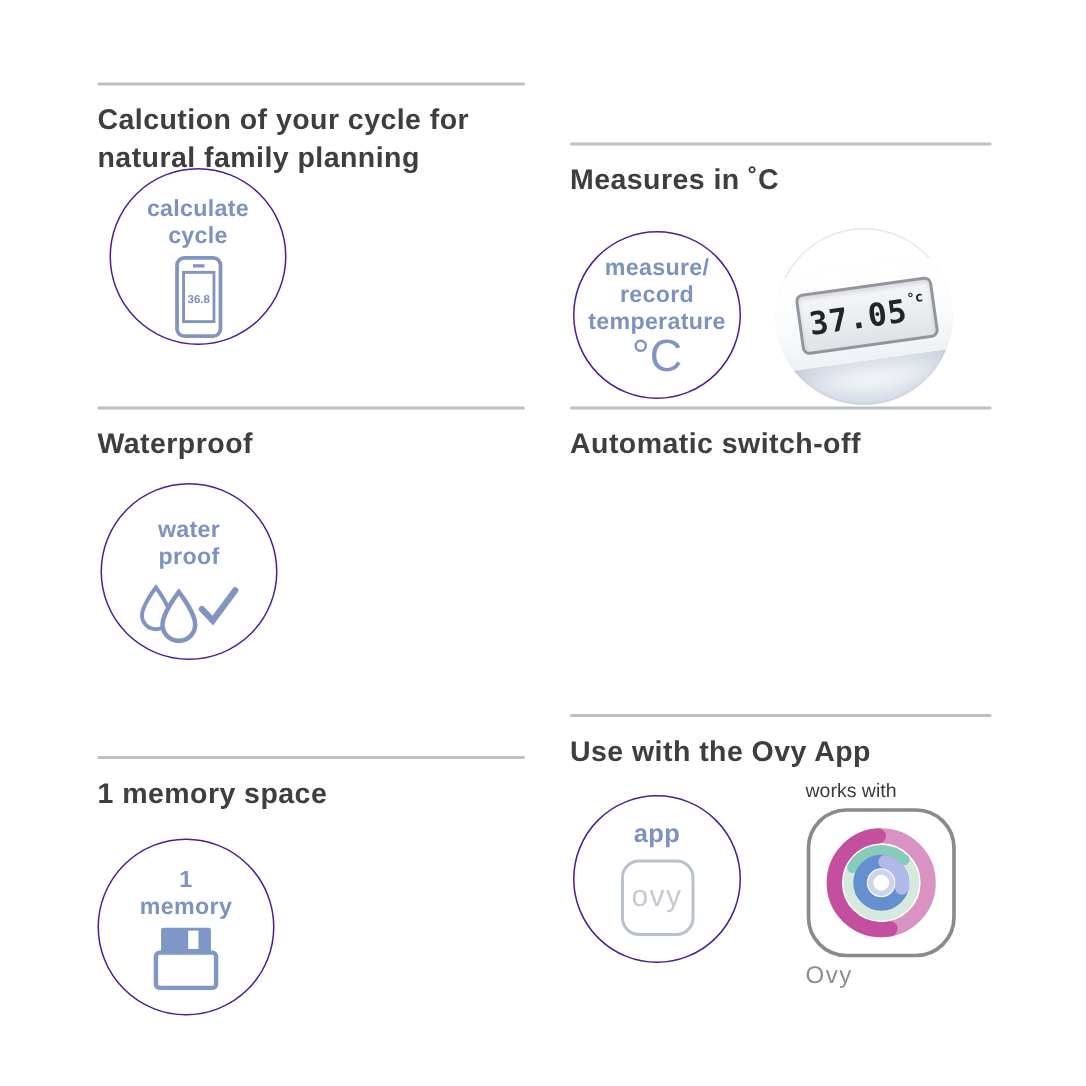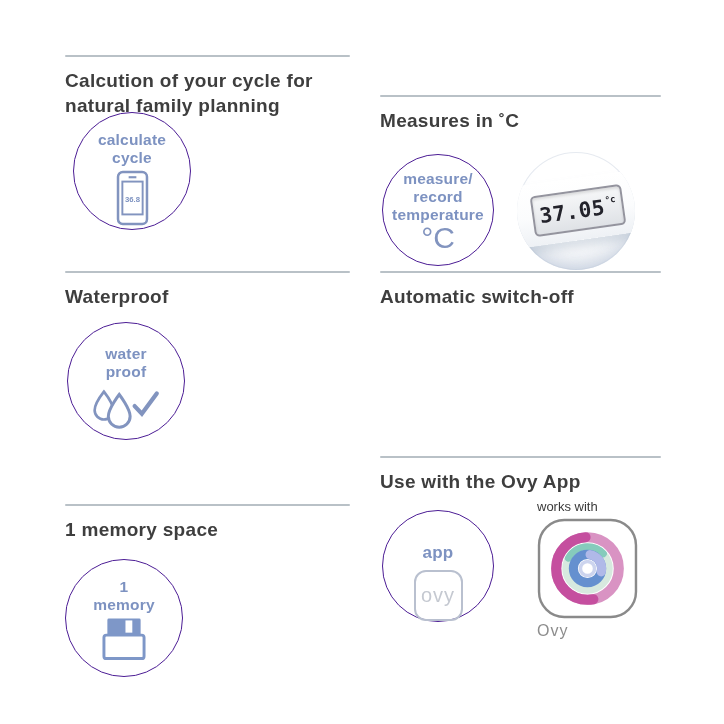--- a/index.html
+++ b/index.html
@@ -119,25 +119,25 @@
 memory</div>
         <svg width="48" height="45" viewBox="0 0 48 46" style="margin-top:3px;">
           <rect x="7" y="1.5" width="34" height="17" rx="1.5" fill="#7e97c8"></rect>
           <rect x="25.5" y="3.5" width="7" height="12.5" fill="#ffffff"></rect>
           <rect x="3.5" y="18.5" width="41" height="24" rx="2.5" fill="#ffffff" stroke="#7e97c8" stroke-width="3"></rect>
         </svg>
       </div>
     </div>
   </div>
 
-  <div class="cell col-r" style="top:456px;height:220px;">
+  <div class="cell col-r" style="top:476px;height:220px;">
     <div class="rule"></div>
     <h2 class="heading">Use with the Ovy App</h2>
     <div class="iconrow" style="top:43px;left:2px;">
-      <div class="fcircle d112 pt15" style="margin-top:11px;justify-content:flex-end;">
+      <div class="fcircle d112 pt15" style="margin-top:11px;">
         <div class="clabel" style="font-size:17px;">app</div>
         <div class="ovybox">
           <span>ovy</span>
         </div>
       </div>
       <div class="logo-col" style="margin-left:43px;">
         <div class="works-with">works with</div>
         <svg width="101" height="101" viewBox="0 0 100 100">
           <rect x="2" y="2" width="96" height="96" rx="25" fill="#ffffff" stroke="#8a8a8a" stroke-width="2.4"></rect>
           <circle cx="50" cy="50" r="31" fill="none" stroke="#d993c3" stroke-width="10"></circle>

